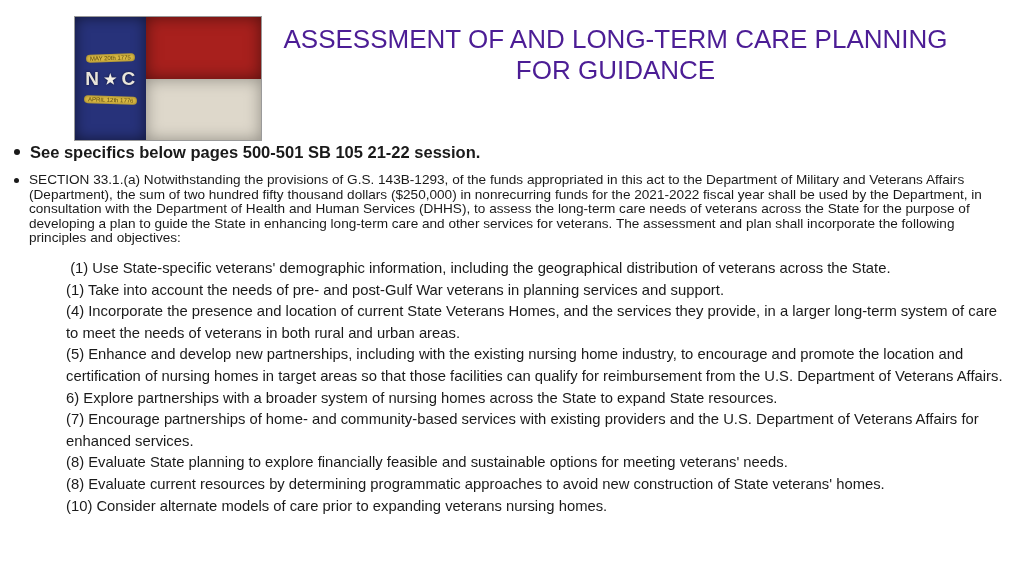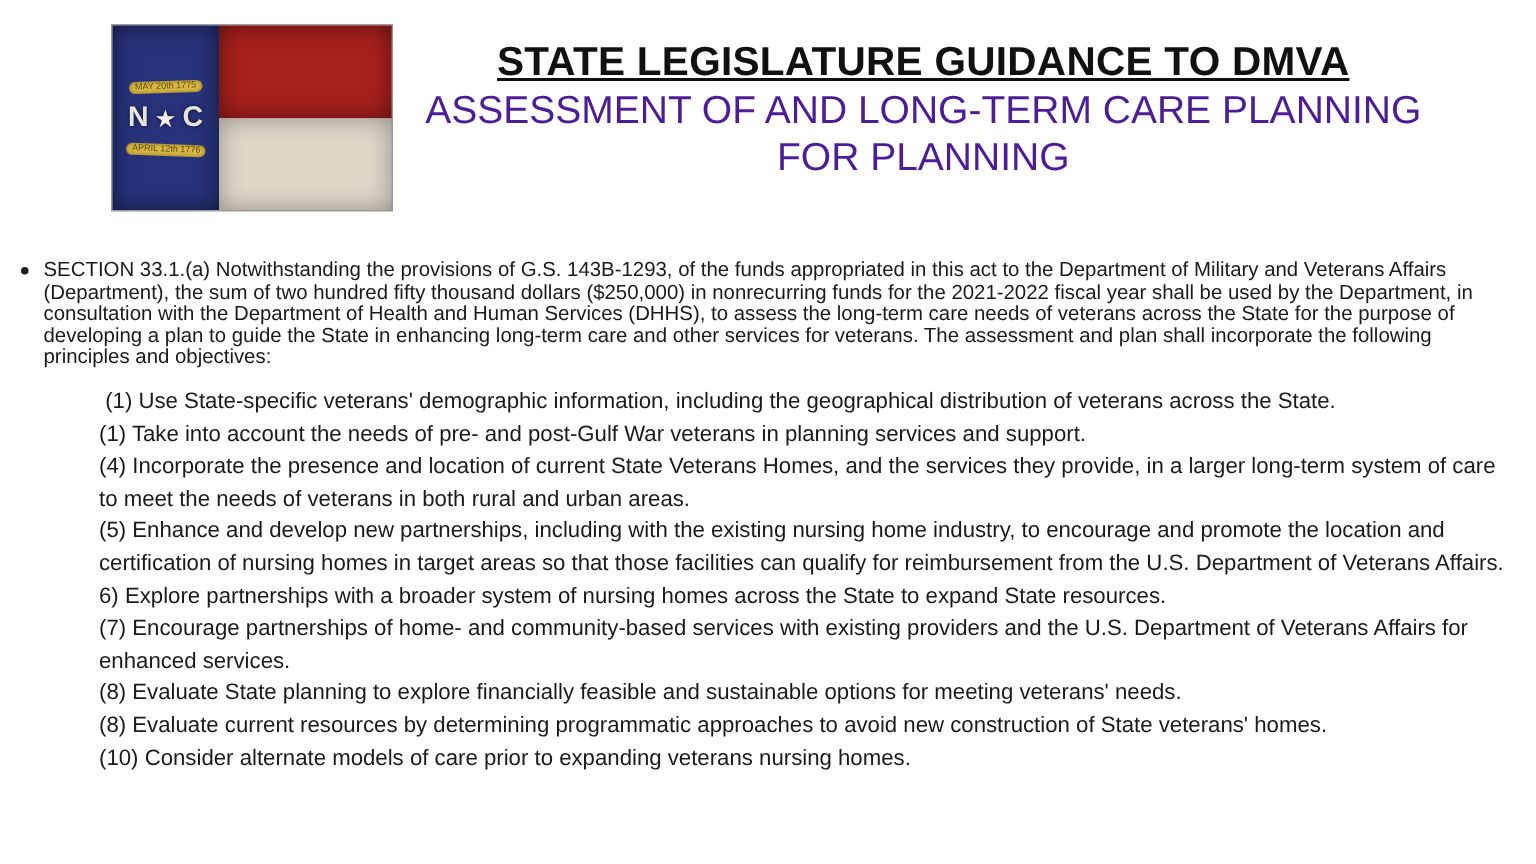--- a/index.html
+++ b/index.html
@@ -79,25 +79,28 @@
       </div>
       <div class="flag-scroll bottom">APRIL 12th 1776</div>
     </div>
     <div class="flag-right">
       <div class="flag-red"></div>
       <div class="flag-white"></div>
     </div>
   </div>
 
   <div class="title-block">
-    <div class="title-1">STATE LEGISLATURE GUIDANCE TO DMVA</div>
     <div class="title-2">ASSESSMENT OF AND LONG-TERM CARE PLANNING</div>
-    <div class="title-2">FOR PLANNING</div>
+    <div class="title-2">FOR GUIDANCE</div>
   </div>
 
+  <div class="bullet-row bullet1">
+    <span class="bullet-dot"></span>
+    <span class="bullet-text">See specifics below pages 500-501 SB 105 21-22 session.</span>
+  </div>
 
   <div class="bullet-row bullet2">
     <span class="bullet-dot"></span>
     <span class="bullet-text">SECTION 33.1.(a) Notwithstanding the provisions of G.S. 143B-1293, of the funds appropriated in this act to the Department of Military and Veterans Affairs (Department), the sum of two hundred fifty thousand dollars ($250,000) in nonrecurring funds for the 2021-2022 fiscal year shall be used by the Department, in consultation with the Department of Health and Human Services (DHHS), to assess the long-term care needs of veterans across the State for the purpose of developing a plan to guide the State in enhancing long-term care and other services for veterans. The assessment and plan shall incorporate the following principles and objectives:</span>
   </div>
 
   <div class="items">
     <div class="item"> (1) Use State-specific veterans' demographic information, including the geographical distribution of veterans across the State.</div>
     <div class="item">(1) Take into account the needs of pre- and post-Gulf War veterans in planning services and support.</div>
     <div class="item">(4) Incorporate the presence and location of current State Veterans Homes, and the services they provide, in a larger long-term system of care to meet the needs of veterans in both rural and urban areas.</div>

